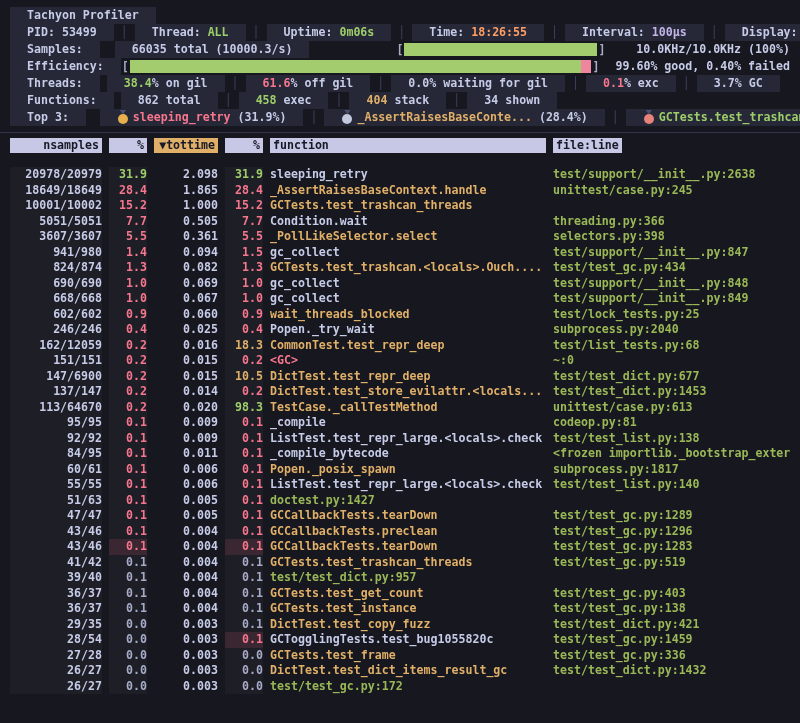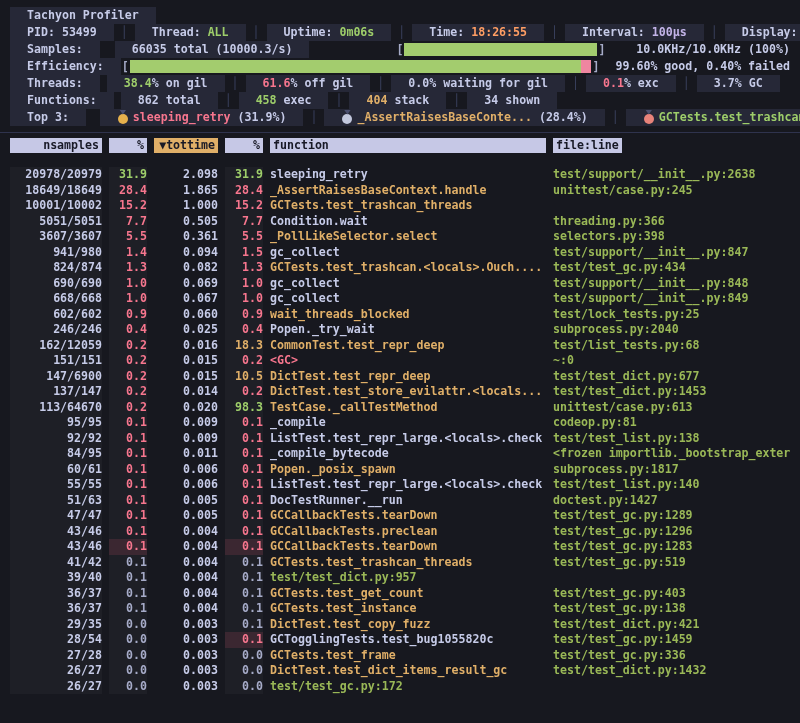--- a/index.html
+++ b/index.html
@@ -282,21 +282,20 @@
       <span class="ra band c4 v-red">0.1</span>
       <span class="la c5 v-white">ListTest.test_repr_large.&lt;locals&gt;.check</span>
       <span class="la c6">test/test_list.py:140</span>
     </div>
 
     <div class="grid trow">
       <span class="ra band c1">51/63</span>
       <span class="ra band c2 v-red">0.1</span>
       <span class="ra c3">0.005</span>
       <span class="ra band c4 v-red">0.1</span>
-      <span class="la c5 v-white">DocTestRunner.__run</span>
       <span class="la c6">doctest.py:1427</span>
     </div>
 
     <div class="grid trow">
       <span class="ra band c1">47/47</span>
       <span class="ra band c2 v-red">0.1</span>
       <span class="ra c3">0.005</span>
       <span class="ra band c4 v-red">0.1</span>
       <span class="la c5 v-yellow">GCCallbackTests.tearDown</span>
       <span class="la c6">test/test_gc.py:1289</span>

